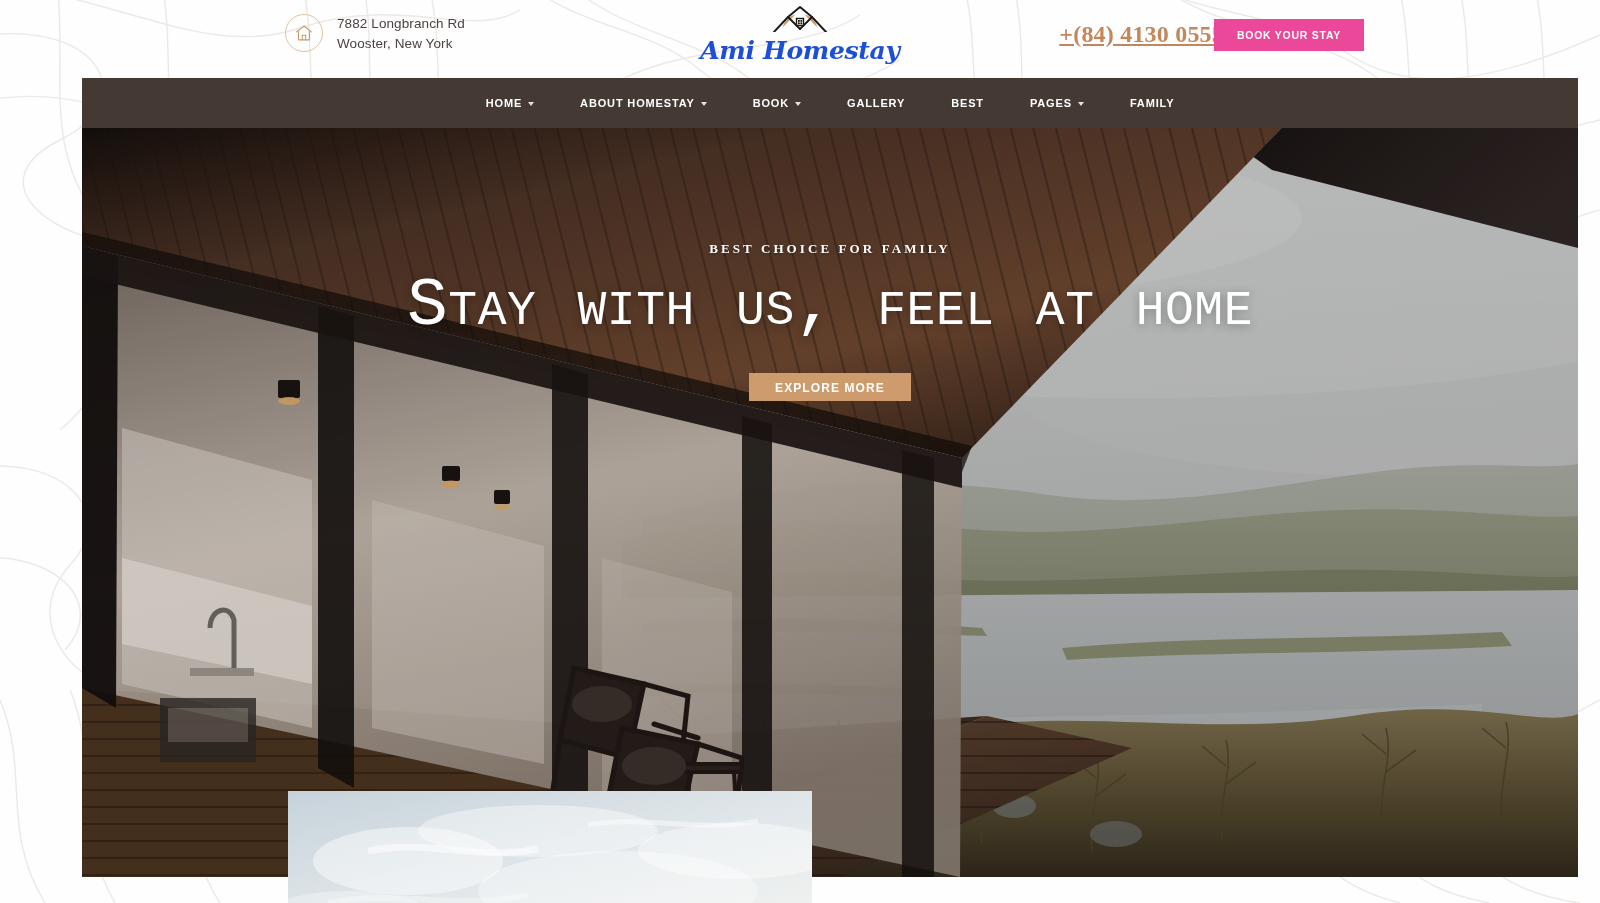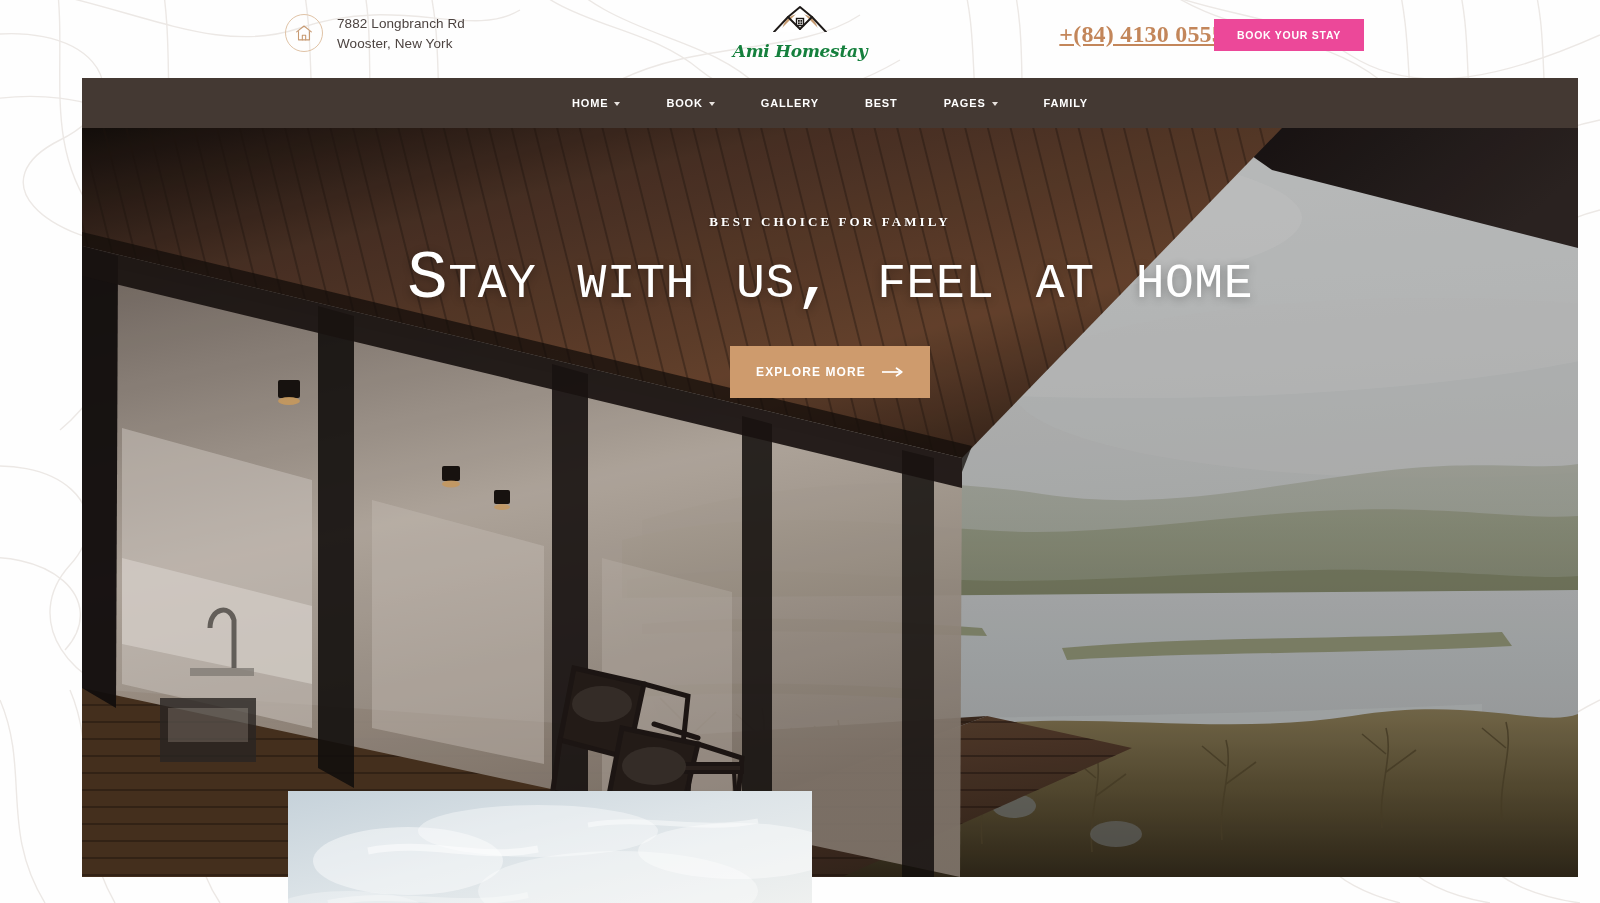--- a/index.html
+++ b/index.html
@@ -79,22 +79,22 @@
     top: 2px;
     width: 200px;
     text-align: center;
     z-index: 7;
   }
   .logo-mark { height: 30px; margin-bottom: 1px; }
   .logo-word {
     font-family: "DejaVu Serif", serif;
     font-style: italic;
     font-weight: 700;
-    font-size: 17px;
-    color: #15803d;
+    font-size: 25px;
+    color: #1d4ed8;
     letter-spacing: -.3px;
     line-height: 28px;
     white-space: nowrap;
   }
 
   
   .phone {
     position: absolute;
     right: 376px;
     top: 21px;
@@ -183,21 +183,21 @@
     position: absolute;
     left: 0; right: 0;
     top: 0; bottom: 0;
     display: flex;
     flex-direction: column;
     align-items: center;
     z-index: 3;
     pointer-events: none;
   }
   .hero-eyebrow {
-    margin-top: 86px;
+    margin-top: 113px;
     font-family: "Liberation Serif", serif;
     font-weight: 700;
     font-size: 13px;
     letter-spacing: 3.1px;
     color: #ffffff;
     text-shadow: 0 1px 3px rgba(0,0,0,.35);
   }
   .hero-title {
     margin-top: 16px;
     font-family: Liberation Mono, monospace;
@@ -210,31 +210,32 @@
     letter-spacing: .5px;
     max-width: 900px;
     text-shadow: 0 2px 10px rgba(0,0,0,.30);
   }
   .hero-btn {
     pointer-events: auto;
     margin-top: 34px;
     background: #ce9b6d;
     border: none;
     color: #ffffff;
-    height: 52px;
+    height: 28px;
     padding: 8px 26px;
     display: flex;
     align-items: center;
     gap: 16px;
     font-family: "Liberation Sans", sans-serif;
     font-weight: 700;
     font-size: 12px;
     letter-spacing: 1.1px;
     cursor: pointer;
     white-space: nowrap;
+    flex-direction: column;
   }
   .arrow-ico { display: block; }
 
   
   .feature-card {
     position: absolute;
     left: 288px;
     top: 791px;
     width: 524px;
     height: 160px;
@@ -327,20 +328,24 @@
   </div>
 
   <nav class="navbar">
     <div class="nav-list">
 
       <div class="nav-item">
         <span>HOME</span>
         <i class="caret"></i>
       </div>
 
+      <div class="nav-item">
+        <span>ABOUT HOMESTAY</span>
+        <i class="caret"></i>
+      </div>
 
       <div class="nav-item">
         <span>BOOK</span>
         <i class="caret"></i>
       </div>
 
       <div class="nav-item">
         <span>GALLERY</span>
       </div>
 

